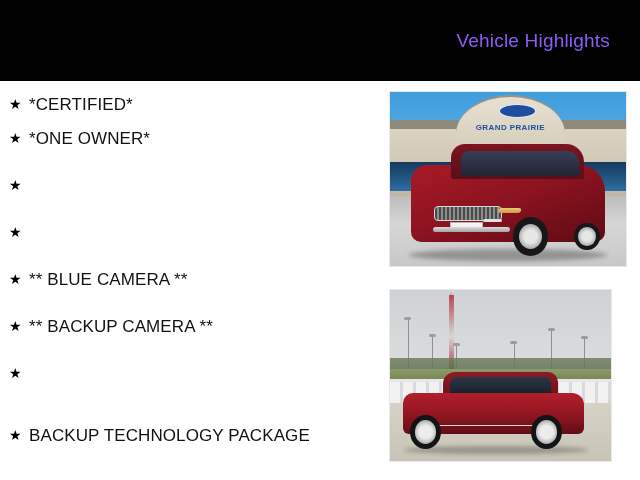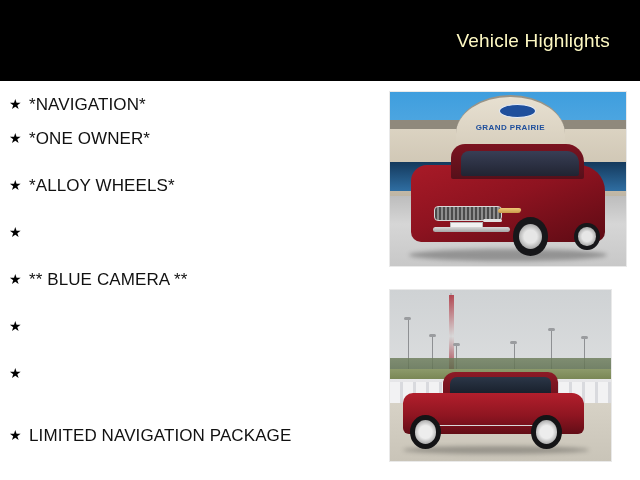--- a/index.html
+++ b/index.html
@@ -22,21 +22,21 @@
     top: 0;
     width: 640px;
     height: 81px;
     background: #000000;
     box-sizing: border-box;
   }
   .header-title {
     position: absolute;
     right: 30px;
     top: 30px;
-    color: #fef9c3;
+    color: #8b5cf6;
     font-size: 19px;
     font-weight: 400;
     letter-spacing: 0.2px;
     white-space: nowrap;
   }
 
   
   .content {
     position: absolute;
     left: 0;
@@ -356,53 +356,53 @@
 <div class="header-bar">
   <div class="header-title">Vehicle Highlights</div>
 </div>
 
 <div class="content">
 
   <ul class="highlights-list">
 
     <li class="highlight-item first">
       <span class="star-icon">★</span>
-      <span class="highlight-label">*NAVIGATION*</span>
+      <span class="highlight-label">*CERTIFIED*</span>
     </li>
 
     <li class="highlight-item">
       <span class="star-icon">★</span>
       <span class="highlight-label">*ONE OWNER*</span>
     </li>
 
     <li class="highlight-item">
       <span class="star-icon">★</span>
-      <span class="highlight-label">*ALLOY WHEELS*</span>
     </li>
 
     <li class="highlight-item">
       <span class="star-icon">★</span>
     </li>
 
     <li class="highlight-item">
       <span class="star-icon">★</span>
       <span class="highlight-label">** BLUE CAMERA **</span>
     </li>
 
     <li class="highlight-item">
       <span class="star-icon">★</span>
+      <span class="highlight-label">** BACKUP CAMERA **</span>
     </li>
 
     <li class="highlight-item tall">
       <span class="star-icon">★</span>
     </li>
 
     <li class="highlight-item">
       <span class="star-icon">★</span>
-      <span class="highlight-label">LIMITED NAVIGATION PACKAGE</span>
+      <span class="highlight-label">BACKUP TECHNOLOGY PACKAGE</span>
     </li>
 
   </ul>
 
   <div class="photo photo-front">
     <div class="photo-inner">
       <div class="sky1"></div>
       <div class="building"></div>
       <div class="bld-cornice"></div>
       <div class="bld-arch"></div>

